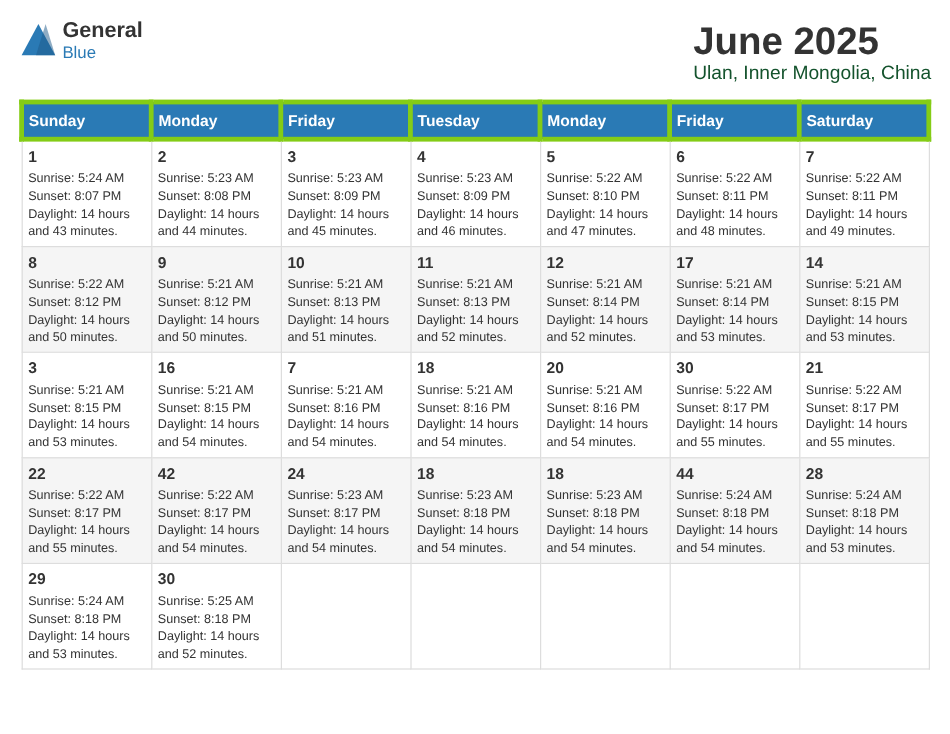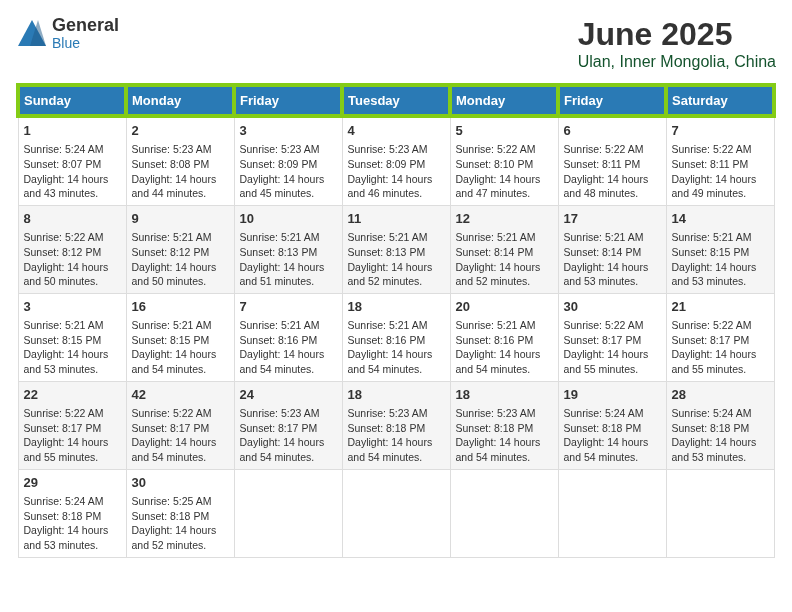--- a/index.html
+++ b/index.html
@@ -149,21 +149,21 @@
         <td><span class="day-number">20</span>Sunrise: 5:21 AM<br>Sunset: 8:16 PM<br>Daylight: 14 hours<br>and 54 minutes.</td>
         <td><span class="day-number">30</span>Sunrise: 5:22 AM<br>Sunset: 8:17 PM<br>Daylight: 14 hours<br>and 55 minutes.</td>
         <td><span class="day-number">21</span>Sunrise: 5:22 AM<br>Sunset: 8:17 PM<br>Daylight: 14 hours<br>and 55 minutes.</td>
       </tr>
       <tr>
         <td><span class="day-number">22</span>Sunrise: 5:22 AM<br>Sunset: 8:17 PM<br>Daylight: 14 hours<br>and 55 minutes.</td>
         <td><span class="day-number">42</span>Sunrise: 5:22 AM<br>Sunset: 8:17 PM<br>Daylight: 14 hours<br>and 54 minutes.</td>
         <td><span class="day-number">24</span>Sunrise: 5:23 AM<br>Sunset: 8:17 PM<br>Daylight: 14 hours<br>and 54 minutes.</td>
         <td><span class="day-number">18</span>Sunrise: 5:23 AM<br>Sunset: 8:18 PM<br>Daylight: 14 hours<br>and 54 minutes.</td>
         <td><span class="day-number">18</span>Sunrise: 5:23 AM<br>Sunset: 8:18 PM<br>Daylight: 14 hours<br>and 54 minutes.</td>
-        <td><span class="day-number">19</span>Sunrise: 5:24 AM<br>Sunset: 8:18 PM<br>Daylight: 14 hours<br>and 54 minutes.</td>
+        <td><span class="day-number">44</span>Sunrise: 5:24 AM<br>Sunset: 8:18 PM<br>Daylight: 14 hours<br>and 54 minutes.</td>
         <td><span class="day-number">28</span>Sunrise: 5:24 AM<br>Sunset: 8:18 PM<br>Daylight: 14 hours<br>and 53 minutes.</td>
       </tr>
       <tr>
         <td><span class="day-number">29</span>Sunrise: 5:24 AM<br>Sunset: 8:18 PM<br>Daylight: 14 hours<br>and 53 minutes.</td>
         <td><span class="day-number">30</span>Sunrise: 5:25 AM<br>Sunset: 8:18 PM<br>Daylight: 14 hours<br>and 52 minutes.</td>
         <td class="empty-cell"></td>
         <td class="empty-cell"></td>
         <td class="empty-cell"></td>
         <td class="empty-cell"></td>
         <td class="empty-cell"></td>

